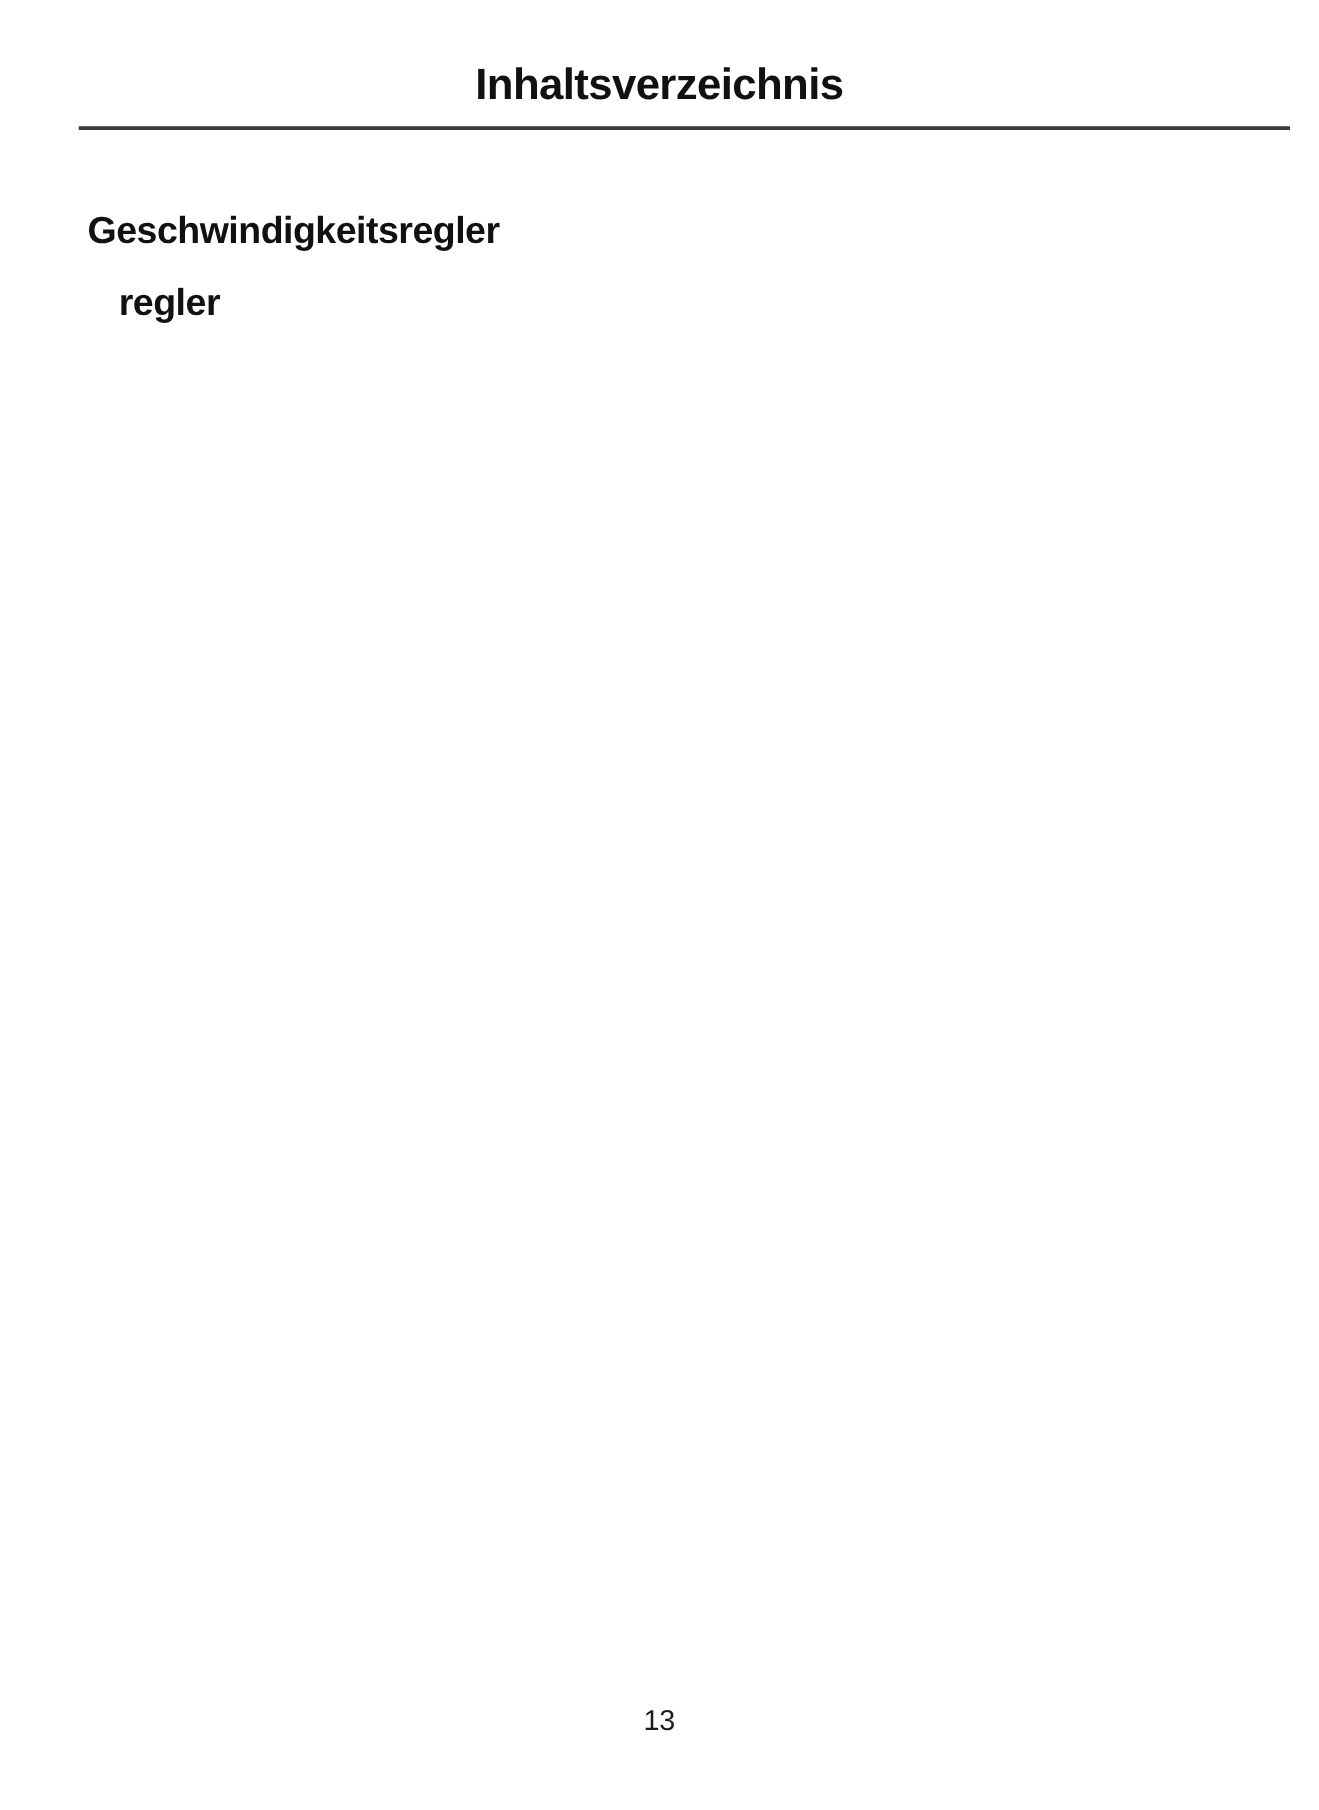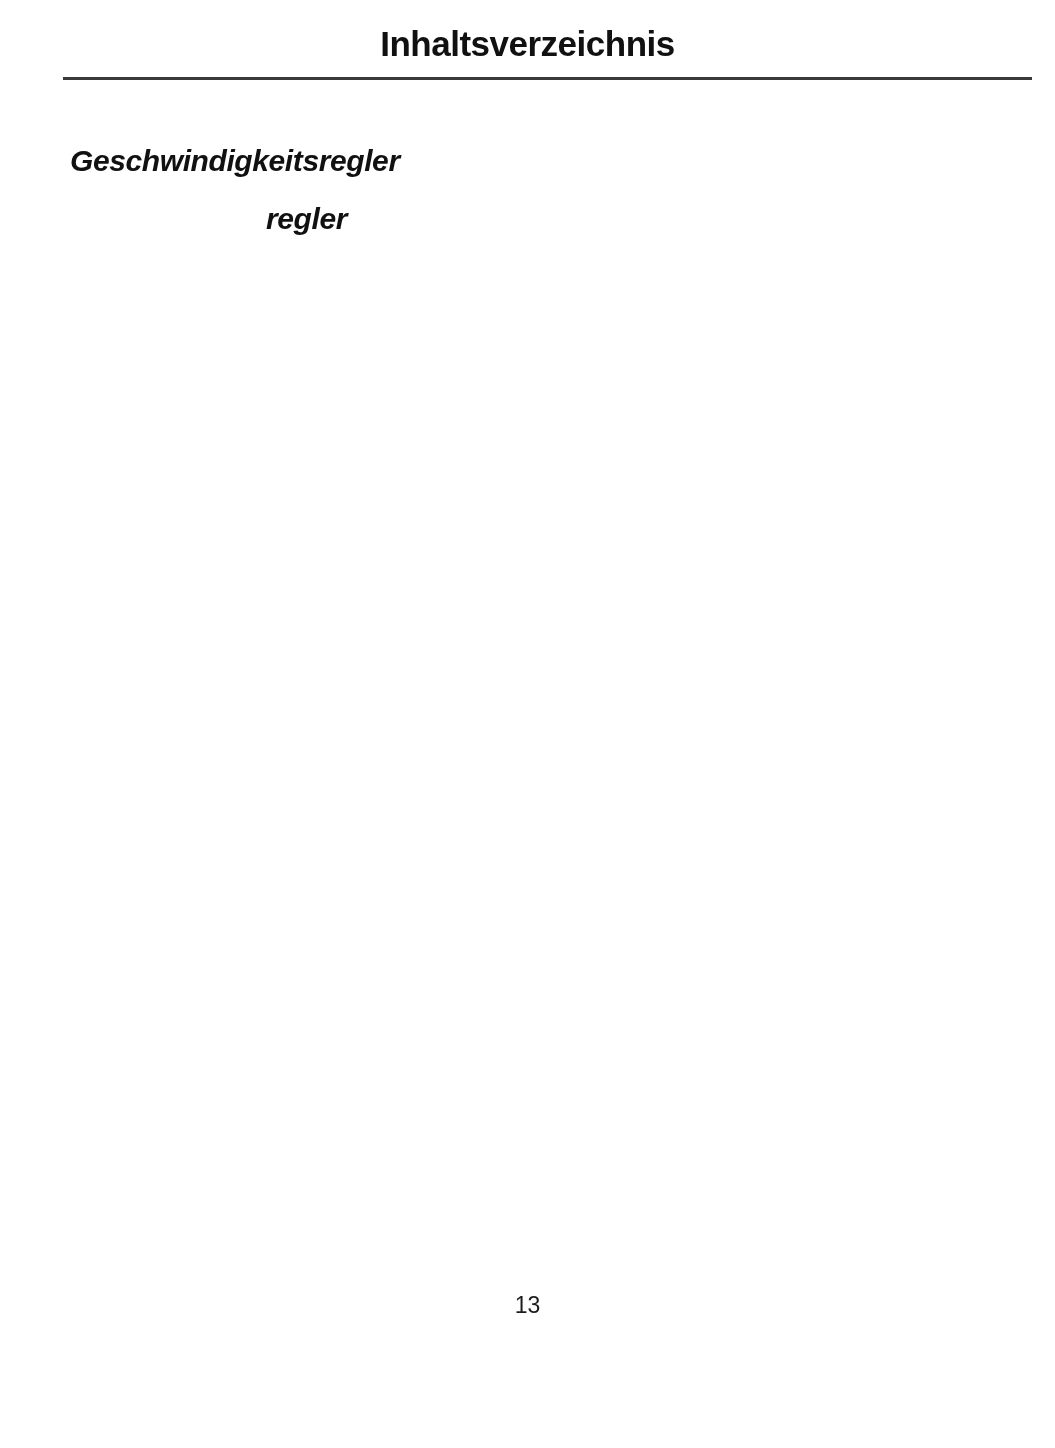--- a/index.html
+++ b/index.html
@@ -7,21 +7,21 @@
     width: 1055px; height: 1448px;
     background: #ffffff;
     font-family: "Liberation Sans", sans-serif;
     color: #1c1c1c;
     position: relative;
     overflow: hidden;
   }
   .page { position: absolute; inset: 0; }
   .title {
     margin: 0;
-    padding-top: 24px;
+    padding-top: 48px;
     text-align: center;
     font-size: 35px;
     font-weight: bold;
     letter-spacing: -0.5px;
     color: #111111;
   }
   .rule {
     margin: 13px 23px 0 63px;
     height: 0;
     border-top: 3px solid #3a3a3a;
@@ -30,36 +30,35 @@
     display: flex;
     margin: 40px 0 0 70px;
     gap: 50px;
   }
   .col {
     flex: 0 0 448px;
     width: 448px;
     font-size: 22.5px;
     line-height: 24px;
     letter-spacing: -0.2px;
-    font-style: italic;
   }
   .line { white-space: nowrap; }
-  .line.cont { padding-left: 25px; text-align: center; }
+  .line.cont { padding-left: 25px; }
   .heading {
     font-weight: bold;
     font-size: 30px;
     line-height: 34px;
     letter-spacing: -0.4px;
     margin: 24px 0 10px 0;
     color: #111111;
   }
   .heading .line.cont { padding-left: 25px; }
   .footer {
     position: absolute;
-    top: 1292px;
+    top: 1363px;
     left: 0; width: 100%;
     text-align: center;
     font-size: 23px;
     color: #1c1c1c;
   }
 </style>
 </head>
 <body>
 
 <div class="page">

